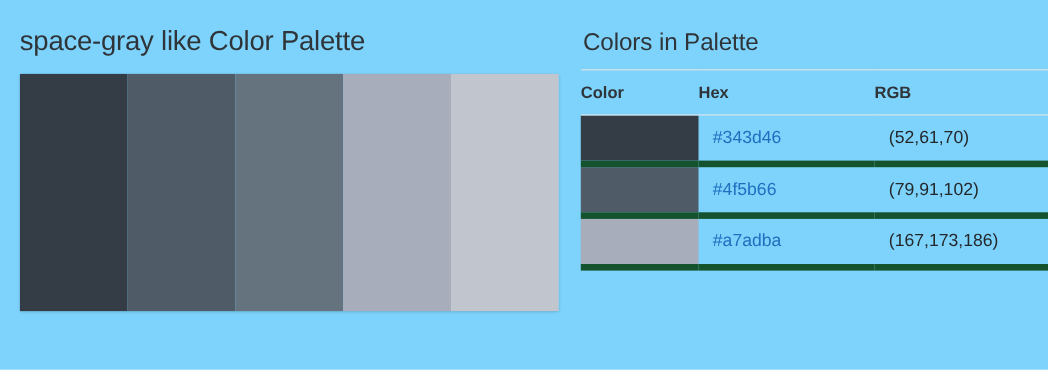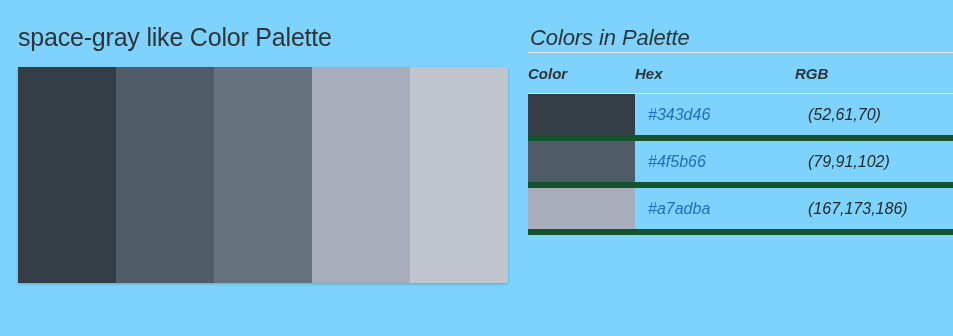--- a/index.html
+++ b/index.html
@@ -55,37 +55,36 @@
     height: 100%;
   }
 
   
   .right-panel {
     position: absolute;
     left: 528px;
     top: 0;
     width: 419px;
     height: 336px;
-    font-style: italic;
   }
   .table-title {
     position: absolute;
     left: 2px;
     top: 24px;
     font-size: 22px;
     line-height: 28px;
     font-weight: 400;
     color: #2f3438;
     letter-spacing: -0.1px;
     white-space: nowrap;
   }
   .color-table {
     position: absolute;
     left: 0;
-    top: 52px;
+    top: 63px;
     width: 425px;
     border-collapse: collapse;
     table-layout: fixed;
   }
   .color-table th,
   .color-table td {
     text-align: left;
     vertical-align: middle;
     padding: 0;
   }

